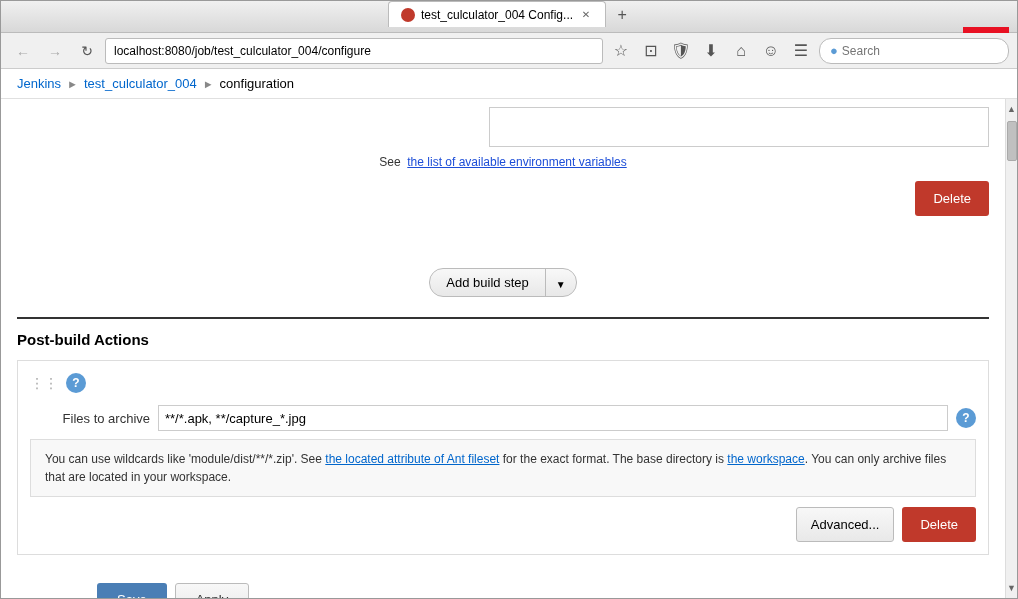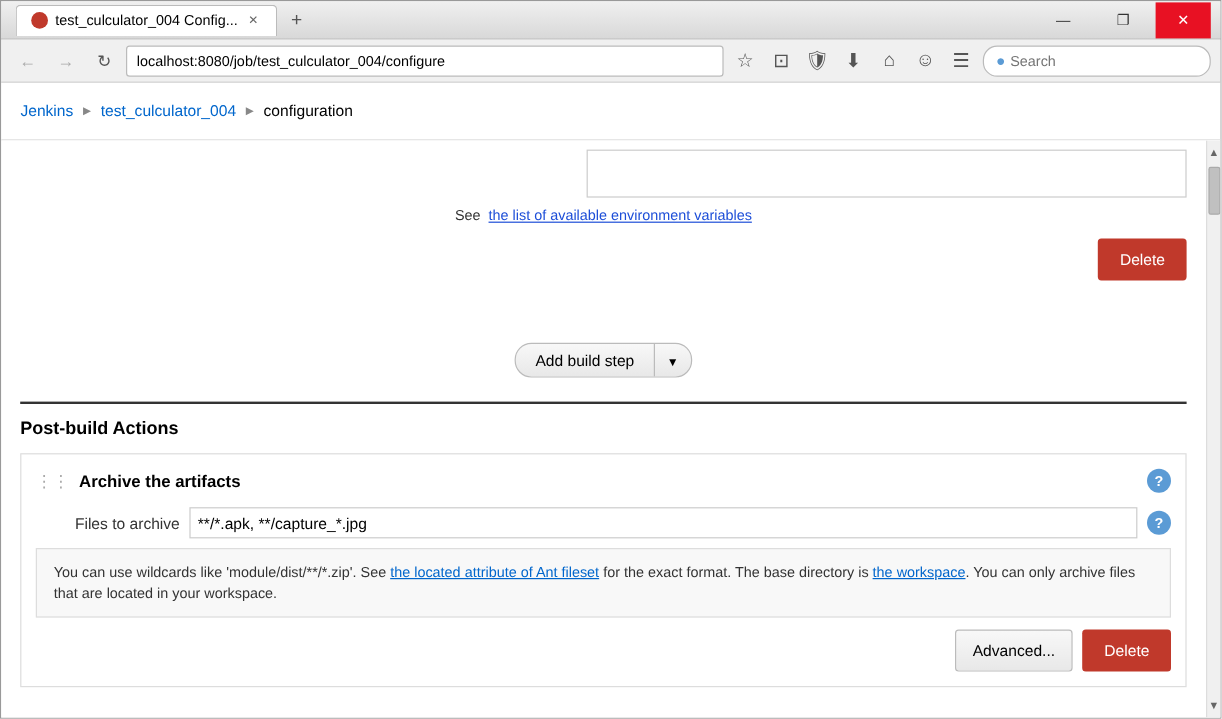--- a/index.html
+++ b/index.html
@@ -15,20 +15,21 @@
       flex-direction: column;
     }
     .title-bar {
       background: linear-gradient(to bottom, #f0f0f0, #d8d8d8);
       height: 32px;
       display: flex;
       align-items: center;
       padding: 0 8px;
       border-bottom: 1px solid #bbb;
       flex-shrink: 0;
+      flex-direction: column;
     }
     .tab-bar {
       display: flex;
       align-items: flex-end;
       flex: 1;
       margin-left: 4px;
     }
     .tab {
       background: #fff;
       border: 1px solid #bbb;
@@ -155,21 +156,21 @@
       border-radius: 3px;
       cursor: pointer;
       color: #555;
       font-size: 16px;
     }
 
     
     .breadcrumb-bar {
       background: #fff;
       border-bottom: 1px solid #e0e0e0;
-      height: 48px;
+      height: 30px;
       display: flex;
       align-items: center;
       padding: 0 16px;
       gap: 6px;
       flex-shrink: 0;
       font-size: 13px;
     }
     .breadcrumb-sep {
       color: #888;
       font-size: 11px;
@@ -475,21 +476,20 @@
         </div>
       </div>
 
       <hr class="section-divider">
 
       <div class="post-build-title">Post-build Actions</div>
 
       <div class="artifact-block">
         <div class="artifact-header">
           <span class="drag-handle">⋮⋮</span>
-          <span class="artifact-title">Archive the artifacts</span>
           <div class="help-icon">?</div>
         </div>
 
         <div class="form-row">
           <span class="form-label">Files to archive</span>
           <input class="form-input" type="text" value="**/*.apk, **/capture_*.jpg" style="">
           <div class="help-icon">?</div>
         </div>
 
         <div class="info-box">

